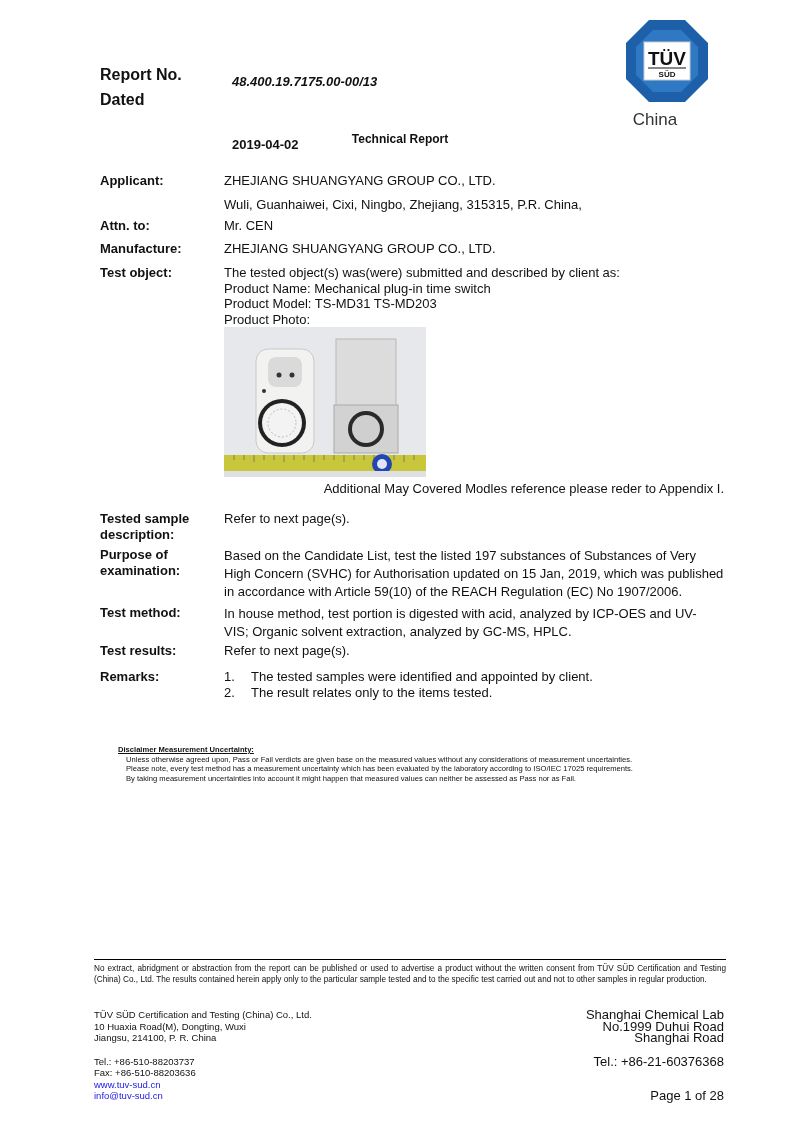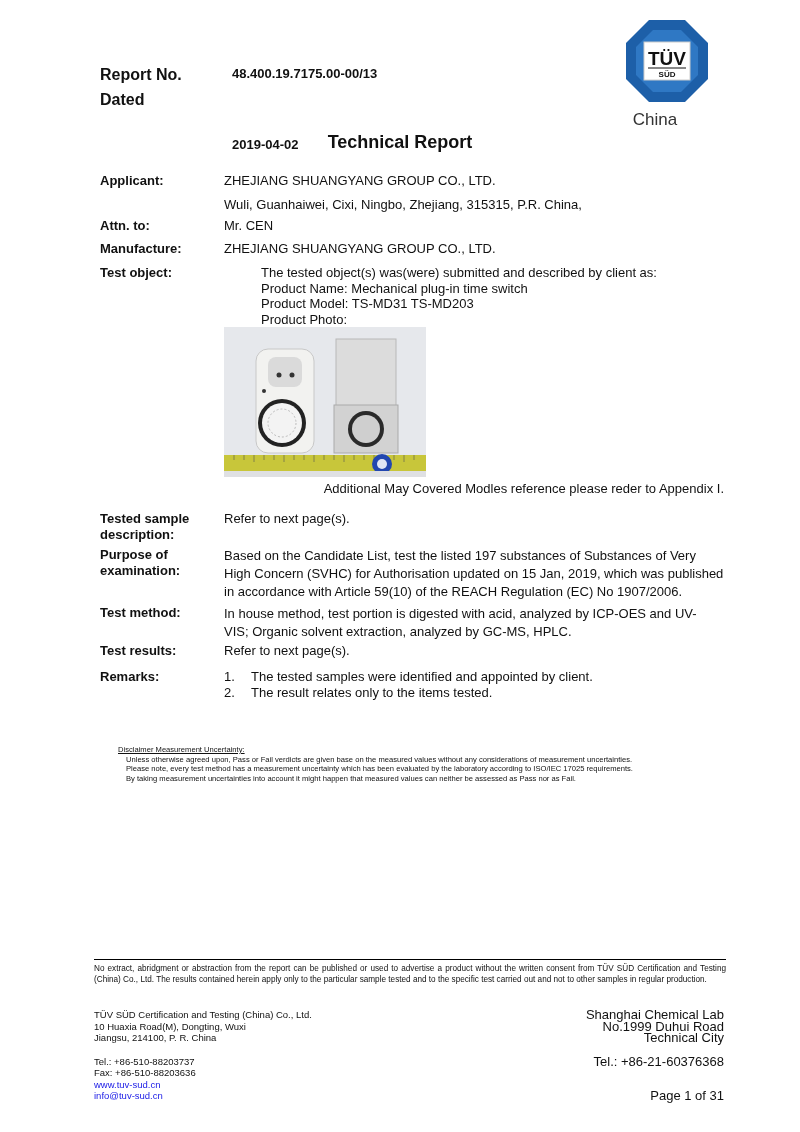--- a/index.html
+++ b/index.html
@@ -1,42 +1,42 @@
 <!DOCTYPE html>
 <html><head>
 <meta charset="utf-8">
 <style>
   html, body { margin:0; padding:0; background:#ffffff; }
   body { width:800px; height:1132px; position:relative; overflow:hidden;
          font-family:"Liberation Sans", sans-serif; color:#111; }
   .abs { position:absolute; }
   .hdr-label { font-weight:bold; font-size:16px; }
   .hdr-val { font-weight:bold; font-size:13px; }
-  .title { left:0; width:800px; top:132px; text-align:center; font-size:18px; font-weight:bold; }
+  .title { left:0; width:800px; top:132px; text-align:center; font-size:12px; font-weight:bold; }
   .lbl { position:absolute; left:100px; font-weight:bold; font-size:13px; line-height:16px; }
   .val { position:absolute; left:224px; font-size:13px; line-height:16px; width:500px; }
   .val .line { display:block; }
   .logo { left:624px; top:18px; width:86px; height:86px; }
   .logo-china { left:612px; top:110px; width:86px; text-align:center; font-size:17px; color:#333; }
   .photo { left:224px; top:327px; width:202px; height:150px; background:#e9ebee; overflow:hidden; }
   .disc { left:94px; top:745px; font-size:7.6px; line-height:9.5px; width:640px; }
-  .disc .t { font-weight:normal; text-decoration:underline; display:block;padding-left:24px; }
+  .disc .t { font-weight:bold; text-decoration:underline; display:block;padding-left:24px; }
   .disc span.l { display:block;padding-left:32px; }
   .rule { left:94px; top:959px; width:632px; height:0; border-top:1px solid #000; }
   .legal { left:94px; top:963px; width:632px; font-size:8.2px; line-height:11px; text-align:justify; }
   .foot-l { left:94px; top:1009px; font-size:9.5px; line-height:11.5px; }
   .foot-r { right:76px; top:1009px; font-size:13px; line-height:11.5px; text-align:right; }
   .link { color:#1a1ae6; display:block; }
   .blk { display:block; }
 </style>
 </head>
 <body>
 
 <div class="abs hdr-label" style="left:100px;top:66px;">Report No.</div>
-<div class="abs hdr-val" style="left:232px;top:66px;">48.400.19.7175.00-00/13</div>
+<div class="abs hdr-val" style="left:232px;top:74px;font-style:italic;">48.400.19.7175.00-00/13</div>
 <div class="abs hdr-label" style="left:100px;top:91px;">Dated</div>
 <div class="abs hdr-val" style="left:232px;top:91px;margin-top:46px;">2019-04-02</div>
 
 <div class="abs logo">
   <svg width="86" height="86" viewBox="0 0 86 86">
     <polygon points="25,2 61,2 84,25 84,61 61,84 25,84 2,61 2,25" fill="#1d5fa8"></polygon>
     <polygon points="29,12 57,12 74,29 74,57 57,74 29,74 12,57 12,29" fill="#2f78c4"></polygon>
     <rect x="20" y="24" width="46" height="38" fill="#ffffff" stroke="#ccc" stroke-width="1"></rect>
     <text x="43" y="47" text-anchor="middle" font-family="Liberation Sans, sans-serif" font-weight="bold" font-size="19" fill="#111">TÜV</text>
     <line x1="24" y1="50" x2="62" y2="50" stroke="#111" stroke-width="1"></line>
@@ -53,21 +53,21 @@
   <span class="line" style="margin-top:8px;">Wuli, Guanhaiwei, Cixi, Ningbo, Zhejiang, 315315, P.R. China,</span>
 </div>
 
 <div class="lbl" style="top:218px;">Attn. to:</div>
 <div class="val" style="top:218px;">Mr. CEN</div>
 
 <div class="lbl" style="top:241px;">Manufacture:</div>
 <div class="val" style="top:241px;">ZHEJIANG SHUANGYANG GROUP CO., LTD.</div>
 
 <div class="lbl" style="top:265px;">Test object:</div>
-<div class="val" style="top:265px;line-height:15.5px;margin-left:37px;">
+<div class="val" style="top:265px;line-height:15.5px;">
   <span class="line">The tested object(s) was(were) submitted and described by client as:</span>
   <span class="line">Product Name: Mechanical plug-in time switch</span>
   <span class="line">Product Model: TS-MD31 TS-MD203</span>
   <span class="line">Product Photo:</span>
 </div>
 
 <div class="abs photo">
   <svg width="202" height="150" viewBox="0 0 202 150">
     <rect x="0" y="0" width="202" height="150" fill="#e6e8ec"></rect>
 
@@ -161,16 +161,16 @@
   <span class="blk">Jiangsu, 214100, P. R. China</span>
   <span class="blk" style="margin-top:12px;">Tel.: +86-510-88203737</span>
   <span class="blk">Fax: +86-510-88203636</span>
   <a class="link">www.tuv-sud.cn</a>
   <a class="link">info@tuv-sud.cn</a>
 </div>
 
 <div class="abs foot-r">
   <span class="blk">Shanghai Chemical Lab</span>
   <span class="blk">No.1999 Duhui Road</span>
-  <span class="blk">Technical City</span>
+  <span class="blk">Shanghai Road</span>
   <span class="blk" style="margin-top:12px;">Tel.: +86-21-60376368</span>
-  <span class="blk" style="margin-top:23px;">Page 1 of 31</span>
+  <span class="blk" style="margin-top:23px;">Page 1 of 28</span>
 </div>
 
 </body></html>

